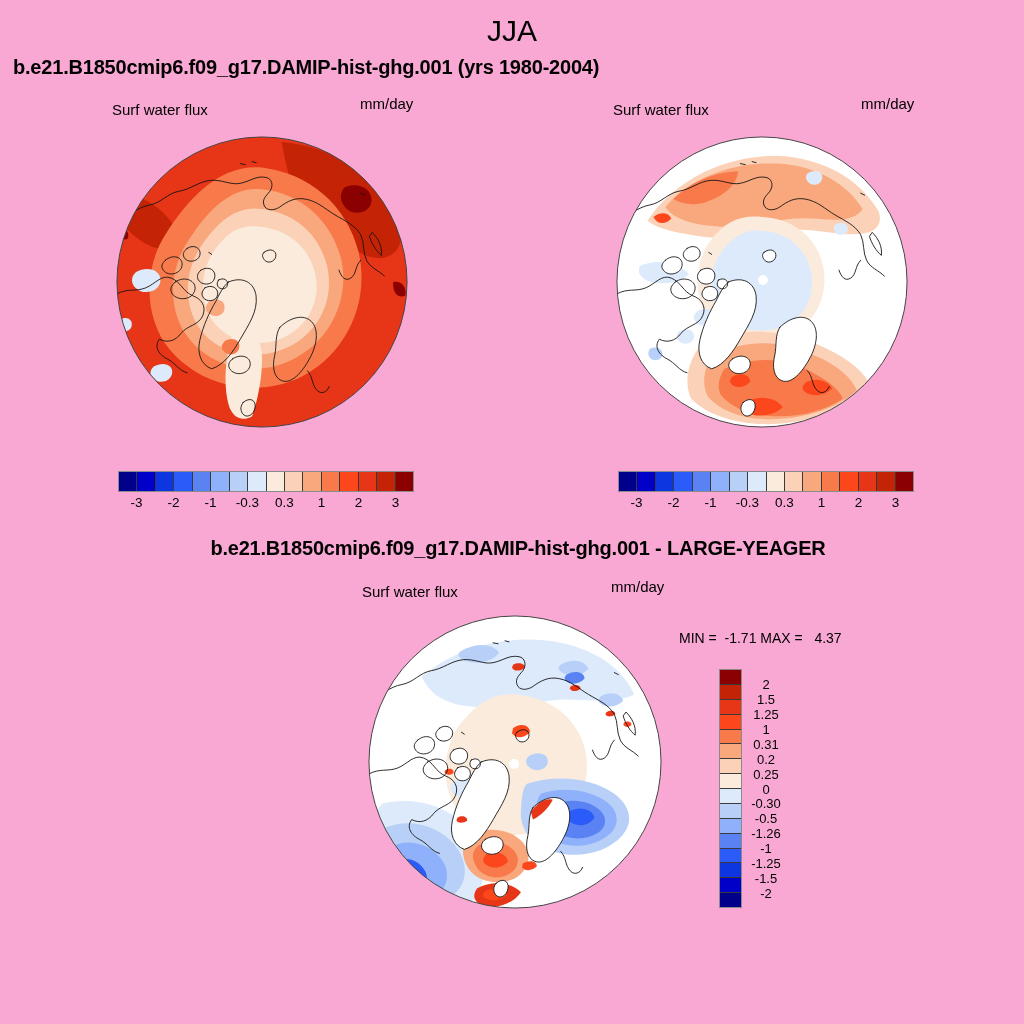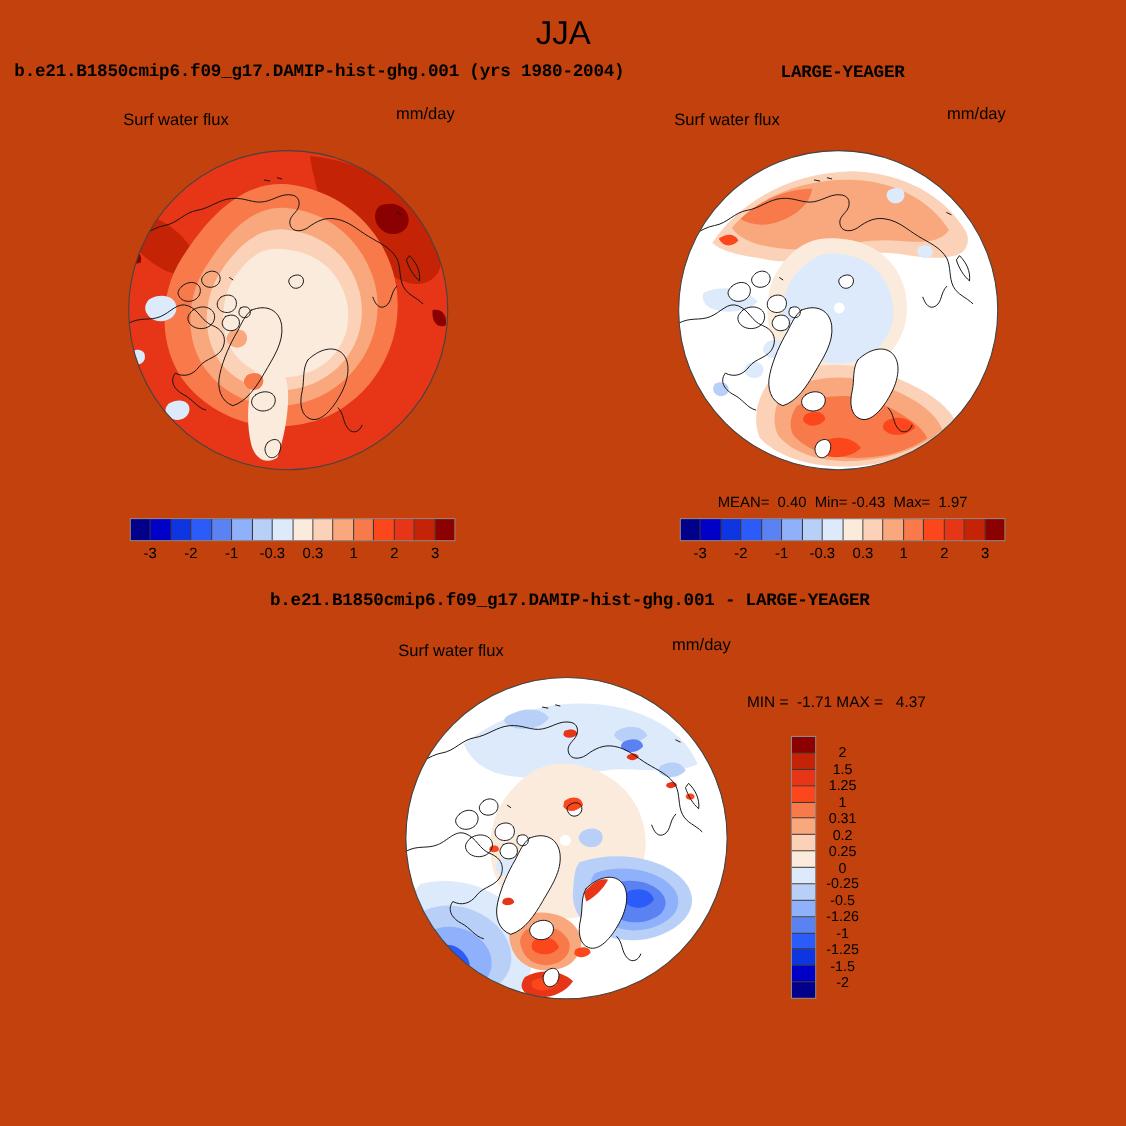--- a/index.html
+++ b/index.html
@@ -1,20 +1,20 @@
 <!DOCTYPE html>
 <html><head>
 <meta charset="utf-8">
 <style>
   html,body{margin:0;padding:0;background:#fff;}
-  .page{position:relative;width:1024px;height:1024px;background:#c2410c;
+  .page{position:relative;width:1024px;height:1024px;background:#f9a8d4;
         font-family:"Liberation Sans", sans-serif;color:#000;overflow:hidden;}
   .abs{position:absolute;}
   .fig-title{top:14px;left:0;width:1024px;text-align:center;font-size:30px;}
-  .hdr{font-weight:bold;font-size:16px;letter-spacing:-0.2px;font-family:Liberation Mono, monospace;}
+  .hdr{font-weight:bold;font-size:20px;letter-spacing:-0.2px;}
   .lbl{font-size:15px;}
   .stats{font-size:13.5px;white-space:pre;text-align:center;}
   .cbar-h{display:flex;border:1px solid #8a8a8a;box-sizing:border-box;}
   .cbar-h span{flex:1 1 0;border-right:1px solid #3a3a3a;}
   .cbar-h span:last-child{border-right:none;}
   .ticksrow{position:absolute;height:16px;font-size:13.5px;}
   .ticksrow span{position:absolute;top:0;transform:translateX(-50%);}
   .cbar-v{display:flex;flex-direction:column;border:1px solid #8a8a8a;box-sizing:border-box;}
   .cbar-v span{flex:1 1 0;border-bottom:1px solid #3a3a3a;}
   .cbar-v span:last-child{border-bottom:none;}
@@ -52,21 +52,20 @@
         <path d="M 168,196 C 178,186 192,182 200,190 C 208,198 206,214 198,228 C 191,241 180,254 170,250 C 162,247 160,236 163,224 C 165,214 163,204 168,196 Z"></path>
         <path d="M 120,228 c 9,-6 19,-2 18,6 c -1,9 -14,12 -20,5 c -3,-4 -2,-8 2,-11 Z"></path>
         <path d="M 131,272 c 7,-6 13,-2 12,5 c -1,8 -9,12 -13,6 c -2,-4 -2,-7 1,-11 Z"></path>
         <path d="M 262,100 C 268,106 272,114 271,123 C 266,119 261,111 259,104 Z"></path>
       </g>
     </defs>
   </svg>
 
   <div class="abs fig-title">JJA</div>
   <div class="abs hdr" style="left:13px;top:56px;">b.e21.B1850cmip6.f09_g17.DAMIP-hist-ghg.001 (yrs 1980-2004)</div>
-  <div class="abs hdr" style="left:618px;top:57px;width:296px;text-align:center;">LARGE-YEAGER</div>
   <div class="abs hdr" style="left:0;top:537px;width:1036px;text-align:center;">b.e21.B1850cmip6.f09_g17.DAMIP-hist-ghg.001 - LARGE-YEAGER</div>
 
   <div class="abs lbl" style="left:112px;top:101px;">Surf water flux</div>
   <div class="abs lbl" style="left:360px;top:95px;">mm/day</div>
 
   <div class="abs lbl" style="left:613px;top:101px;">Surf water flux</div>
   <div class="abs lbl" style="left:861px;top:95px;">mm/day</div>
 
   <div class="abs lbl" style="left:362px;top:583px;">Surf water flux</div>
   <div class="abs lbl" style="left:611px;top:578px;">mm/day</div>
@@ -189,21 +188,20 @@
     <span style="left:6.25%">-3</span>
     <span style="left:18.75%">-2</span>
     <span style="left:31.25%">-1</span>
     <span style="left:43.75%">-0.3</span>
     <span style="left:56.25%">0.3</span>
     <span style="left:68.75%">1</span>
     <span style="left:81.25%">2</span>
     <span style="left:93.75%">3</span>
   </div>
 
-  <div class="abs stats" style="left:610px;top:449px;width:312px;">MEAN=  0.40  Min= -0.43  Max=  1.97</div>
   <div class="abs cbar-h" style="left:618px;top:471px;width:296px;height:21px;">
     <span style="background:#00008B"></span>
     <span style="background:#0000C8"></span>
     <span style="background:#0D35E0"></span>
     <span style="background:#2B5CF9"></span>
     <span style="background:#5A82F2"></span>
     <span style="background:#8FB0FA"></span>
     <span style="background:#B8D0F7"></span>
     <span style="background:#DCEAFB"></span>
     <span style="background:#FBEBDC"></span>
@@ -247,21 +245,21 @@
   </div>
   <div class="vlabels" style="left:741px;top:669px;width:50px;height:239px;">
     <span style="top:6.25%">2</span>
     <span style="top:12.5%">1.5</span>
     <span style="top:18.75%">1.25</span>
     <span style="top:25%">1</span>
     <span style="top:31.25%">0.31</span>
     <span style="top:37.5%">0.2</span>
     <span style="top:43.75%">0.25</span>
     <span style="top:50%">0</span>
-    <span style="top:56.25%">-0.25</span>
+    <span style="top:56.25%">-0.30</span>
     <span style="top:62.5%">-0.5</span>
     <span style="top:68.75%">-1.26</span>
     <span style="top:75%">-1</span>
     <span style="top:81.25%">-1.25</span>
     <span style="top:87.5%">-1.5</span>
     <span style="top:93.75%">-2</span>
   </div>
 
 </div>
 

